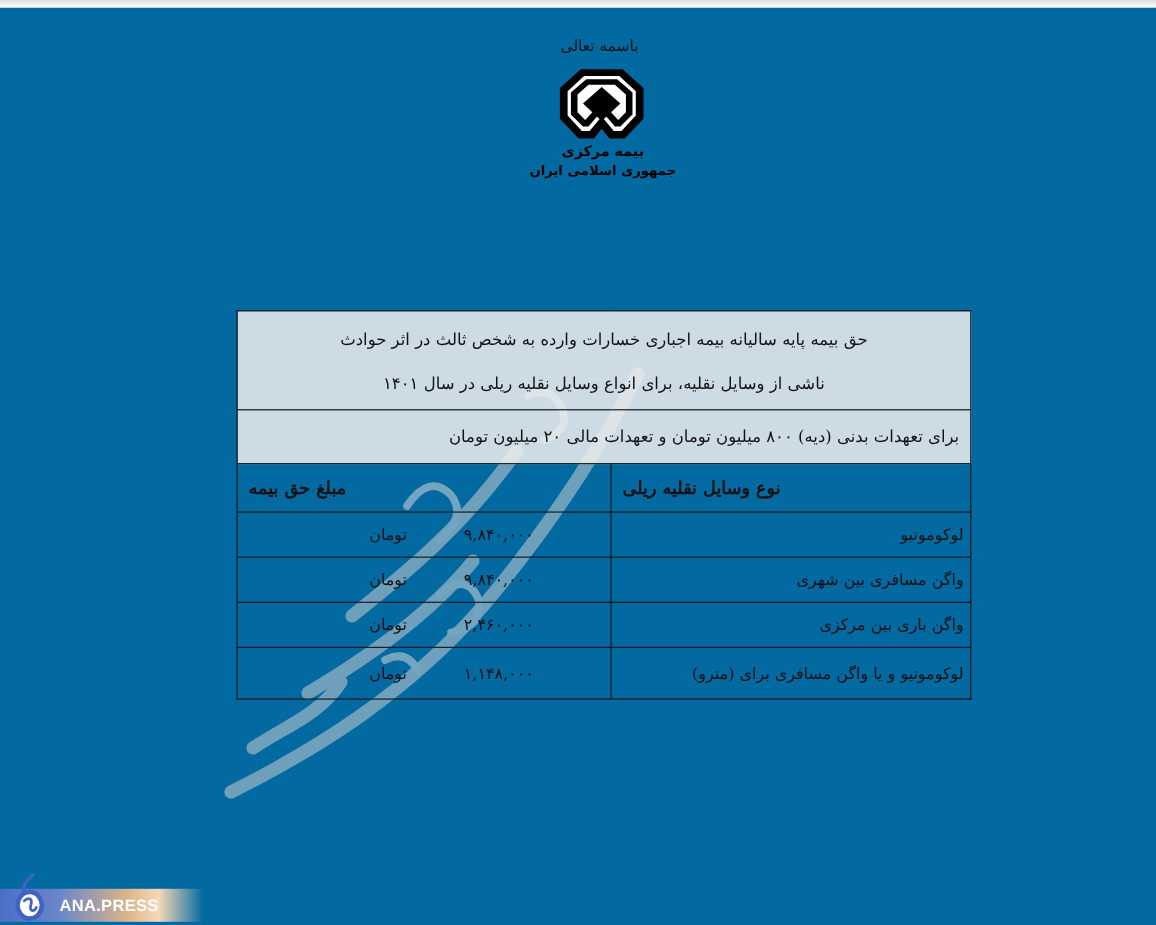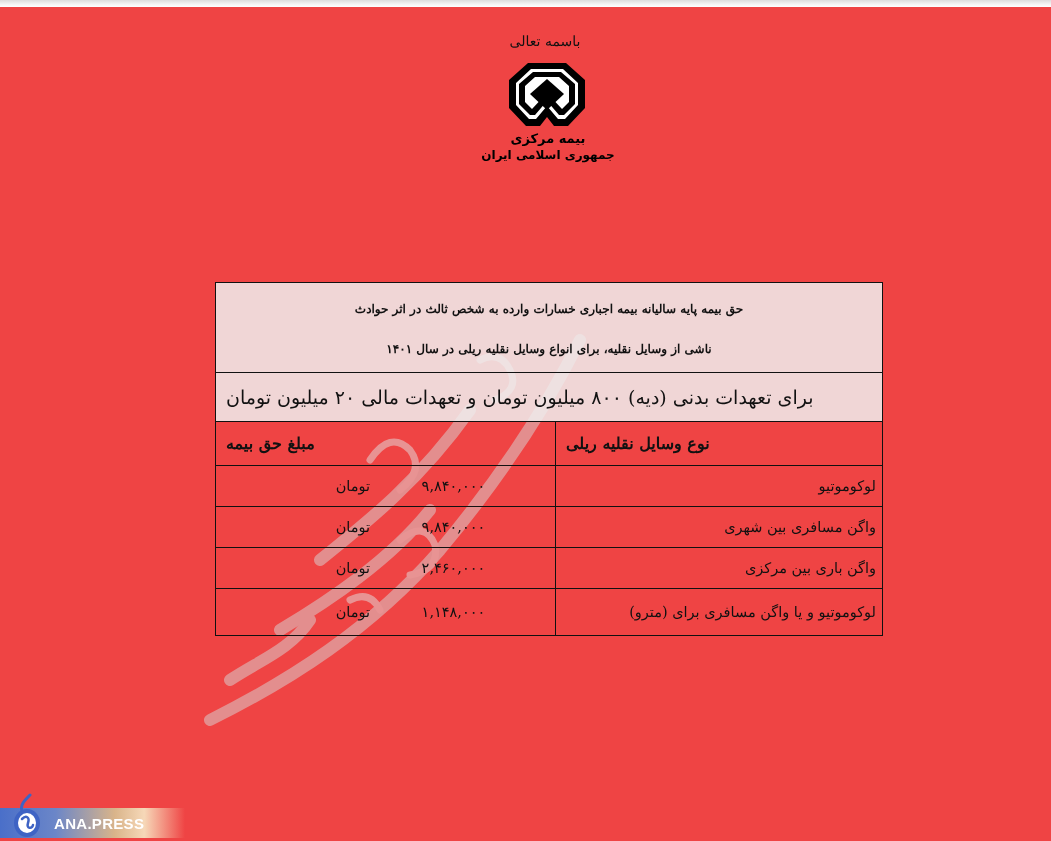--- a/index.html
+++ b/index.html
@@ -9,21 +9,21 @@
       height: 841px;
       background: #ffffff;
       overflow: hidden;
       font-family: "DejaVu Sans", sans-serif;
       color: #111;
     }
     .page {
       position: relative;
       width: 1051px;
       height: 841px;
-      background: #ef4444;
+      background: #0369a1;
     }
     .top-shadow {
       position: absolute;
       left: 0; top: 0;
       width: 1051px;
       height: 7px;
       background: linear-gradient(to bottom, #dcdcdc 0%, #f4f4f4 60%, #ffffff 100%);
     }
     .basmala {
       position: absolute;
@@ -79,30 +79,30 @@
     }
     table.rate-table td, table.rate-table th {
       border: 1.5px solid #111;
       padding: 0 10px;
       color: #111;
     }
     .title-cell {
       background: rgba(240,240,240,0.85);
       height: 87px;
       text-align: center;
-      font-weight: bold;
-      font-size: 12px;
+      font-weight: normal;
+      font-size: 15px;
       line-height: 40px;
       padding-top: 2px !important;
     }
     .subtitle-cell {
       background: rgba(240,240,240,0.85);
       height: 48px;
-      text-align: left;
-      font-size: 19px;
+      text-align: right;
+      font-size: 15px;
     }
     .col-head {
       height: 43px;
       text-align: left;
       font-weight: bold;
       font-size: 16px;
       background: transparent;
     }
     .col-head.type { width: 306px; }
     .row td { height: 40px; font-size: 14.5px; }

